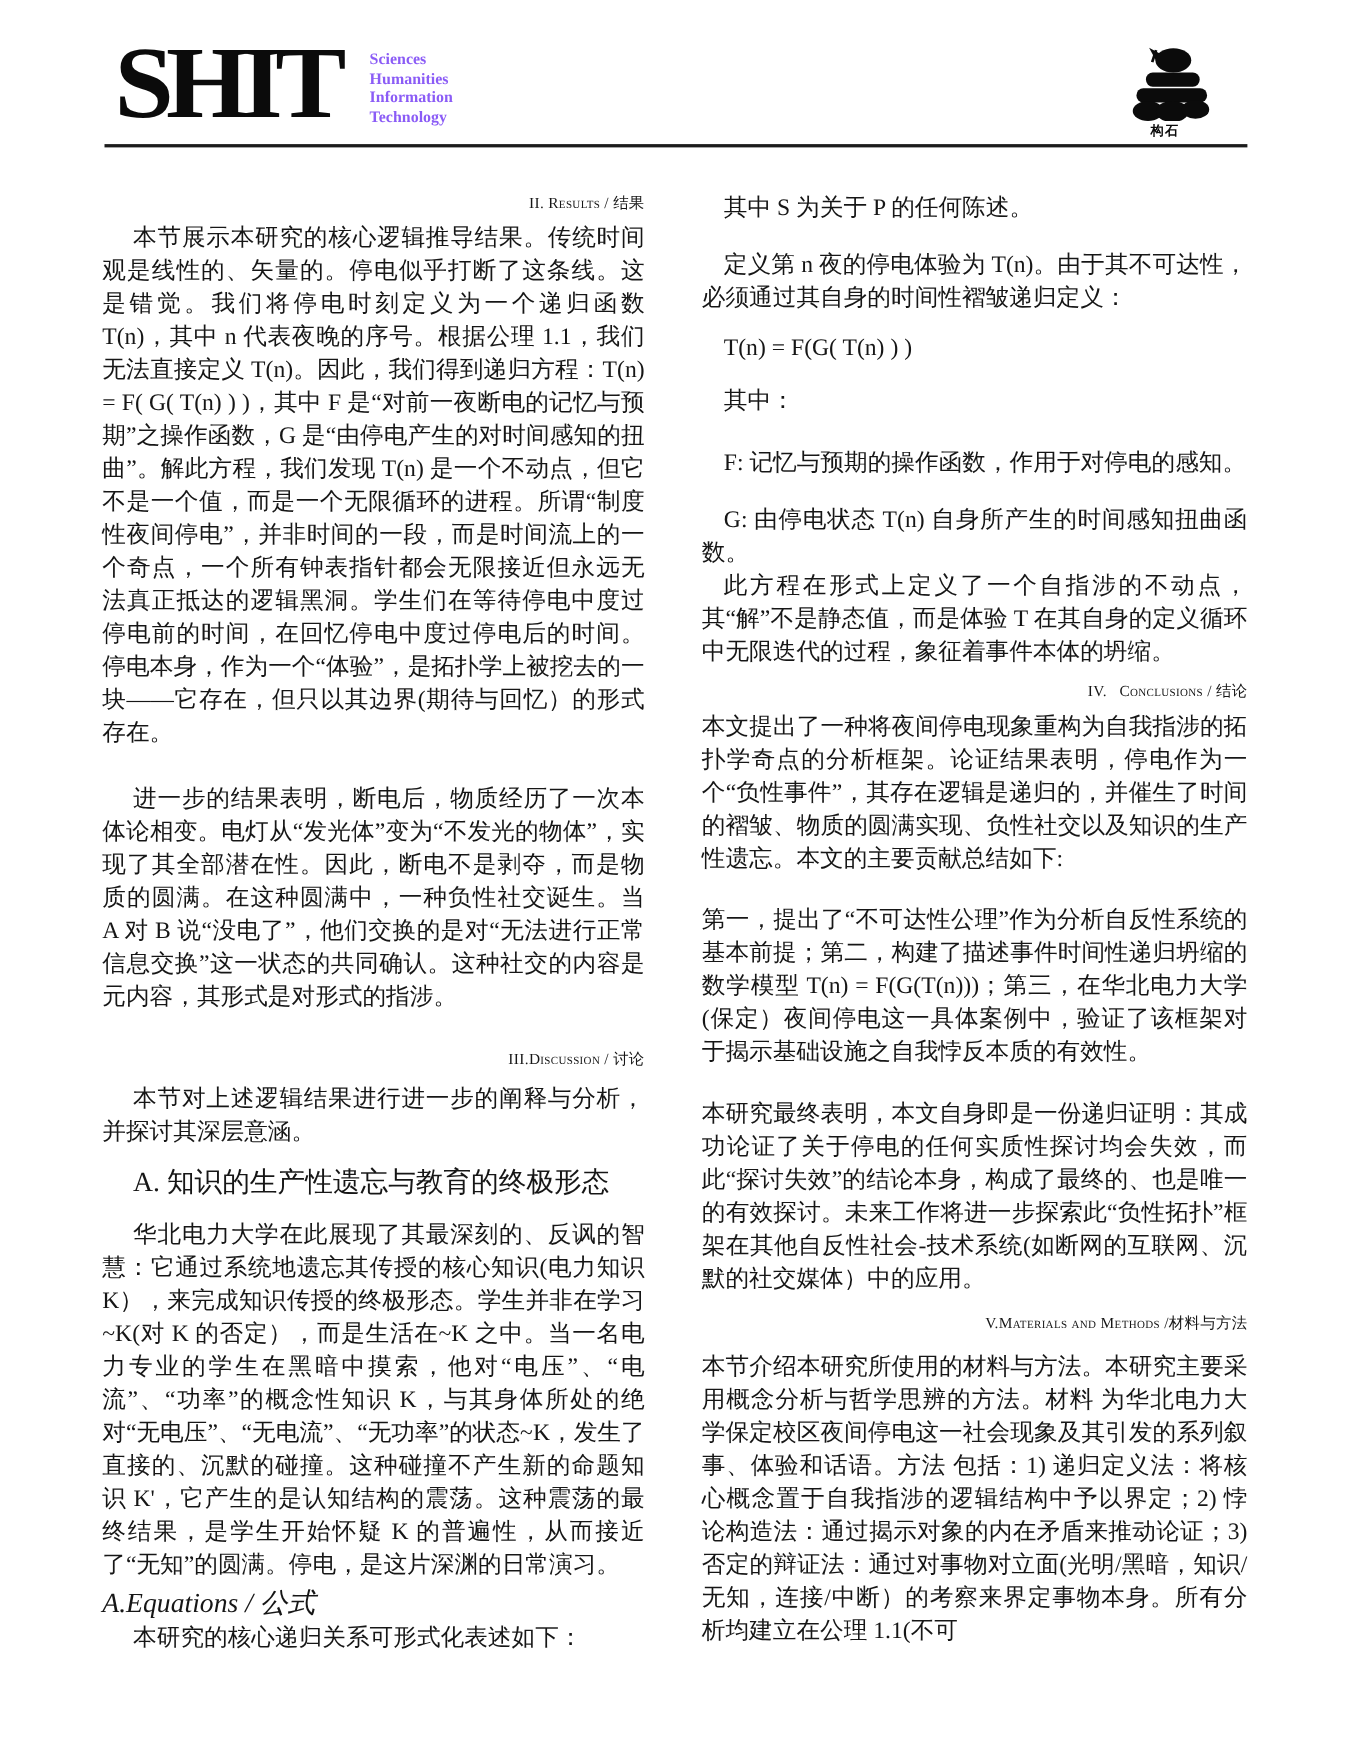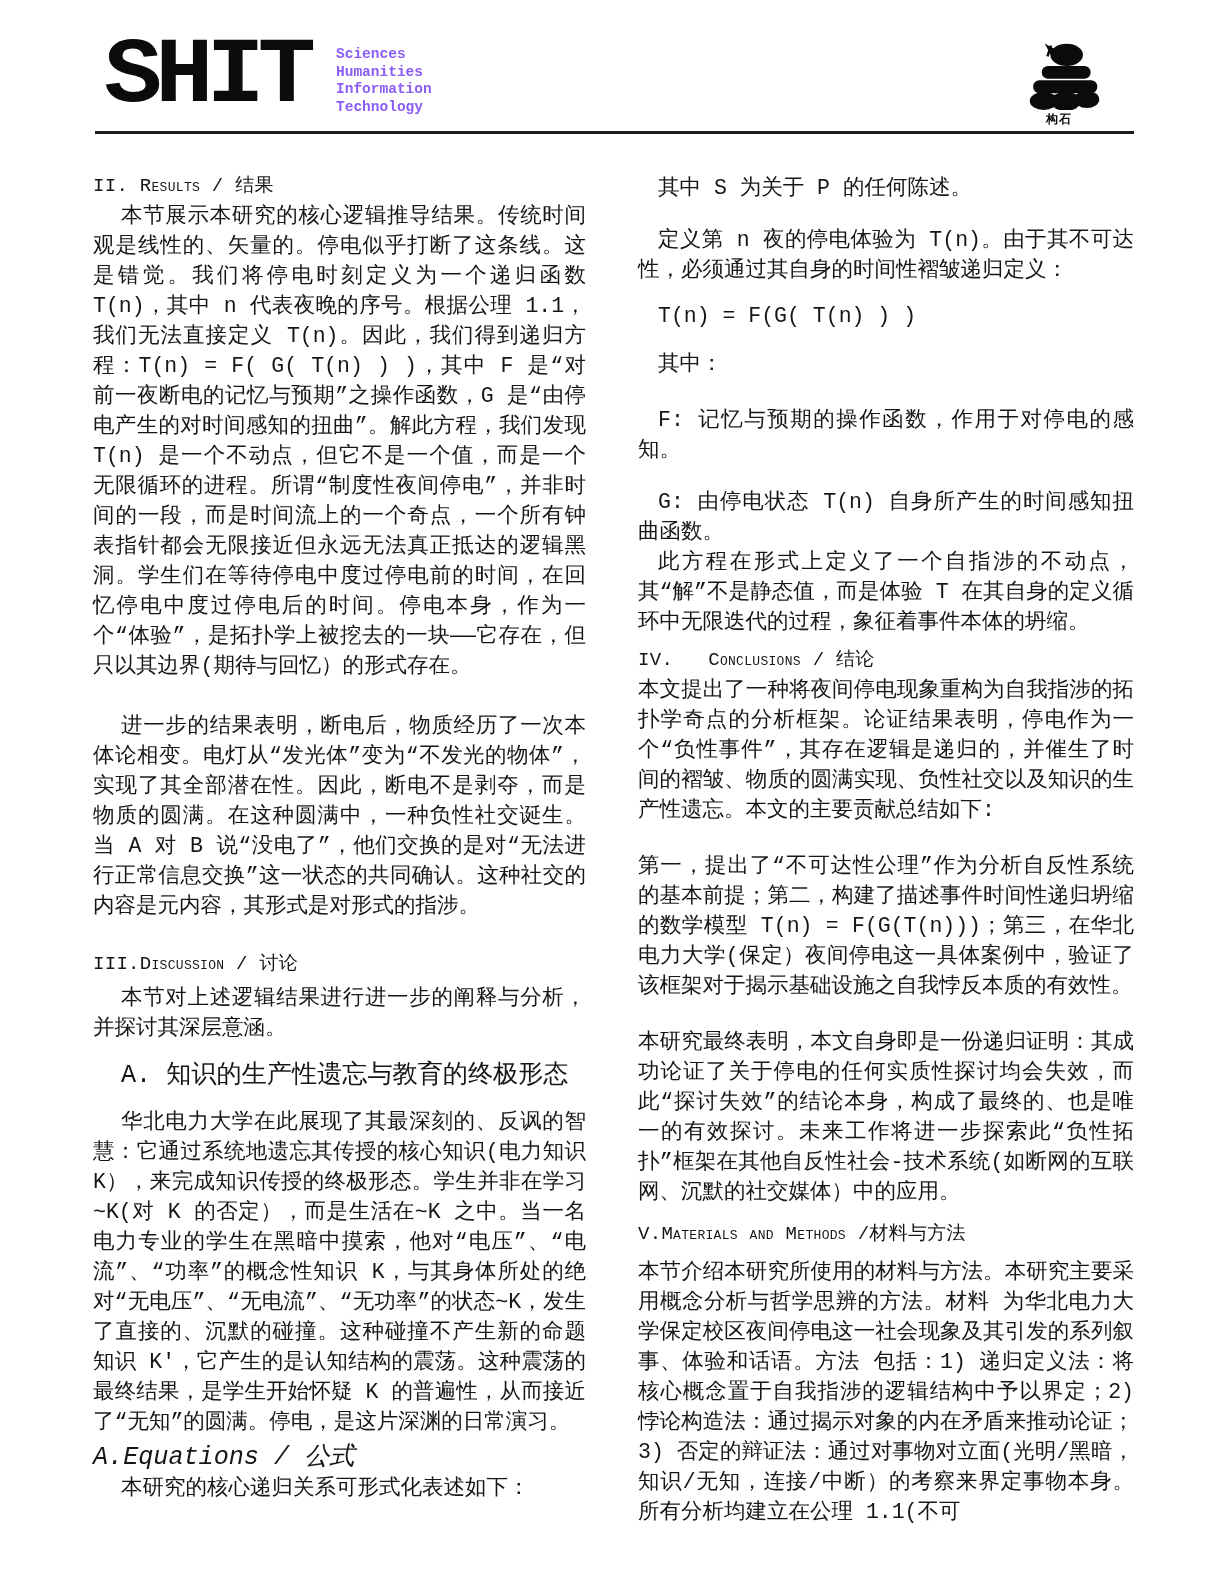--- a/index.html
+++ b/index.html
@@ -2,21 +2,21 @@
 <html><head>
 <meta charset="utf-8">
 <style>
   html,body { margin:0; padding:0; background:#e8e8e8; }
   .page {
     position: relative;
     width: 1224px;
     height: 1584px;
     margin: 0 auto;
     background: #ffffff;
-    font-family: Liberation Mono, monospace;
+    font-family: Liberation Serif, serif;
     color: #161616;
     overflow: hidden;
   }
 
   
   .shit-logo {
     position: absolute;
     left: 104px; top: 36px;
     font-size: 97px;
     font-weight: 900;
@@ -66,23 +66,23 @@
   .col-right { left: 638px; width: 496px; }
 
   .col p, .col h2, .col h3 {
     margin: 0;
     font-weight: normal;
   }
   .indent    { text-indent: 28px; }
   .indent-sm { text-indent: 20px; }
 
   .h-section {
-    text-align: left;
+    text-align: right;
     font-variant: small-caps;
-    font-size: 19px;
+    font-size: 14px;
     letter-spacing: 0.3px;
     white-space: pre-wrap;
   }
   .h-sub        { text-indent: 28px; }
   .h-sub-italic { font-style: italic; }
 
   
   .mt-4  { margin-top: 4px !important; }
   .mt-6  { margin-top: 6px !important; }
   .mt-8  { margin-top: 8px !important; }

